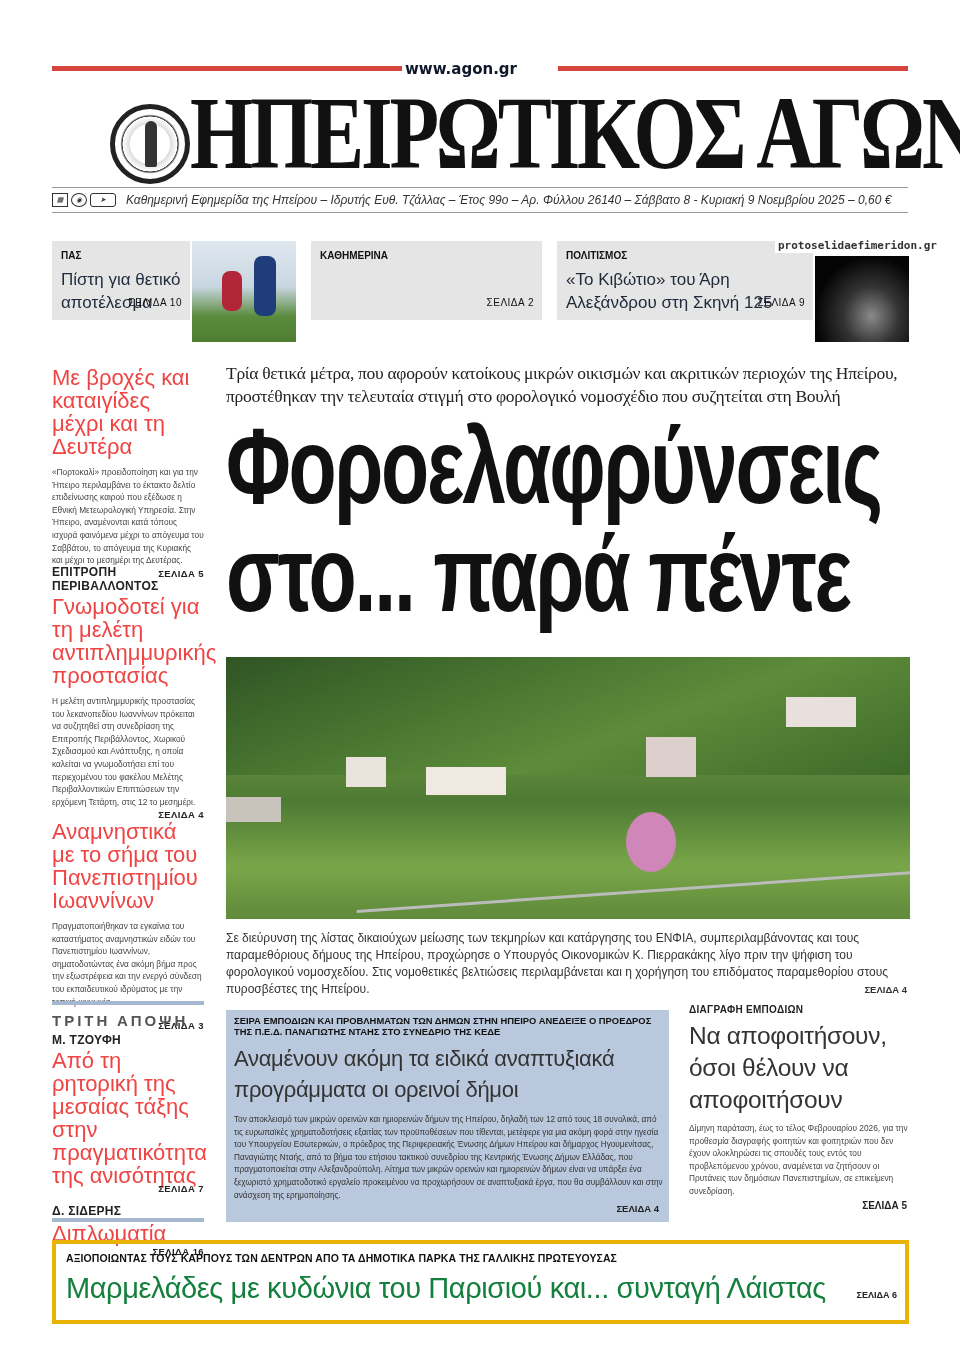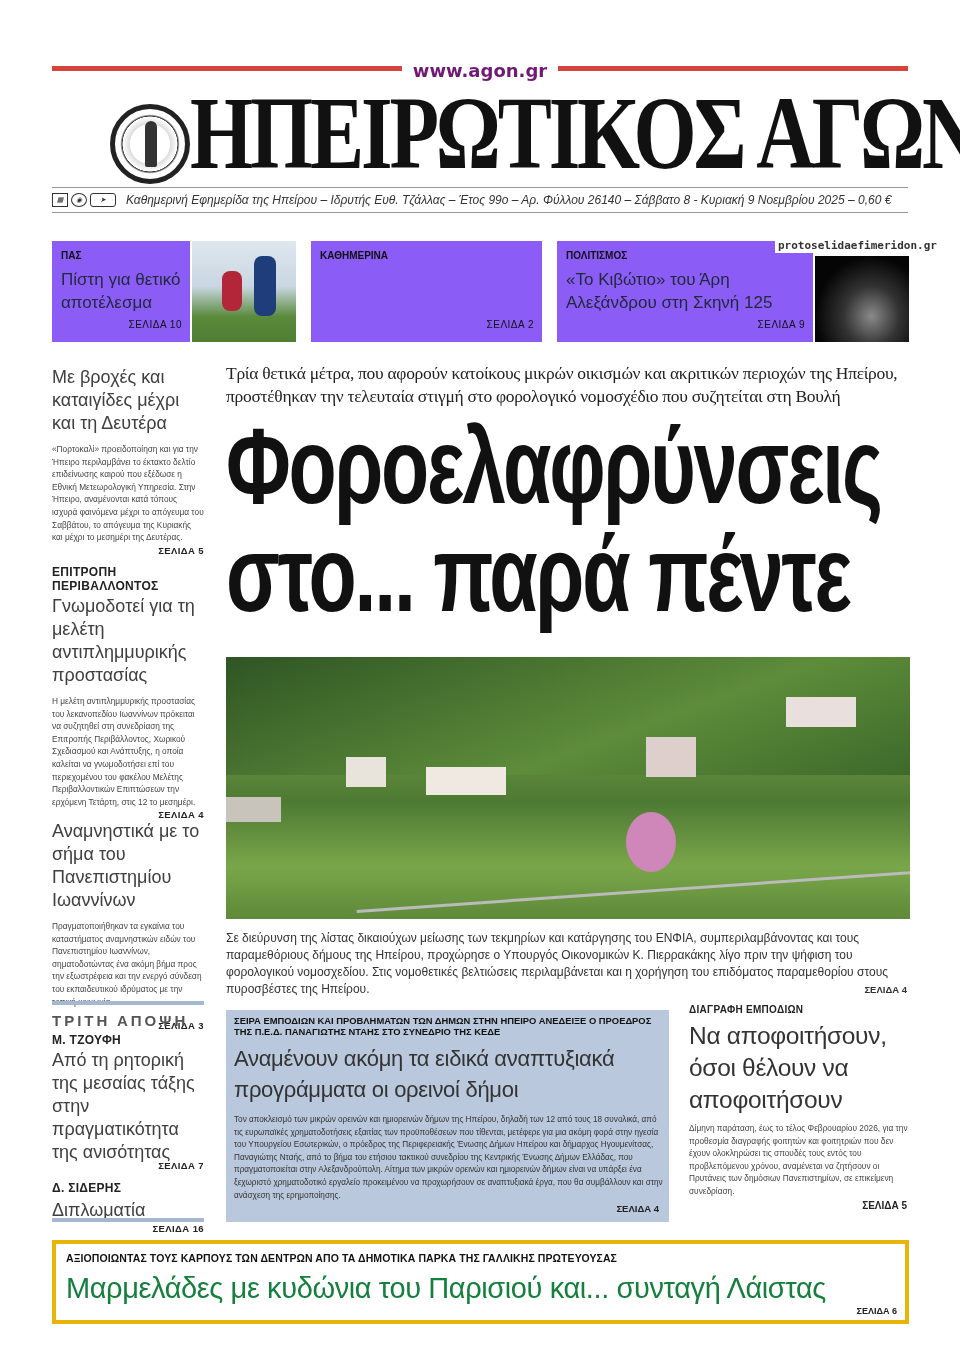--- a/index.html
+++ b/index.html
@@ -1,34 +1,34 @@
 <!DOCTYPE html>
 <html><head>
 <meta charset="utf-8">
 <style>
 *{box-sizing:border-box;margin:0;padding:0}
 body{width:960px;height:1366px;background:#fff;font-family:"Liberation Sans",sans-serif;color:#222;position:relative;overflow:hidden}
 .abs{position:absolute}
 .topline{top:66px;height:5px;background:#d6453d}
-.url{top:60px;left:405px;width:150px;text-align:center;color:#701a75;font-weight:bold;font-size:18px;font-family:"DejaVu Sans",sans-serif}
+.url{top:60px;left:405px;width:150px;text-align:left;color:#0f172a;font-weight:bold;font-size:15px;font-family:"DejaVu Sans",sans-serif}
 .masthead{top:80px;left:190px;width:680px;height:105px;font-family:"Liberation Serif",serif;font-weight:bold;font-size:104px;line-height:105px;letter-spacing:-4px;transform:scaleX(0.78);transform-origin:left center;white-space:nowrap;color:#111}
 .seal{top:104px;left:110px;width:80px;height:80px;border-radius:50%;border:5px solid #222;background:radial-gradient(circle,#fff 40%,#ddd 41%,#fff 55%,#333 56%,#fff 60%)}
 .seal .fig{position:absolute;left:30px;top:12px;width:12px;height:46px;background:#333;border-radius:6px 6px 2px 2px}
 .infobar{top:187px;left:52px;width:856px;height:26px;border-top:1px solid #999;border-bottom:1px solid #999;display:flex;align-items:center;font-size:12px;font-style:italic;color:#333}
 .infobar .logos{display:flex;gap:3px;margin-right:10px}
 .logo{width:16px;height:14px;border:1px solid #333;font-size:7px;display:flex;align-items:center;justify-content:center}
 .logo.round{border-radius:50%}
-.teaser{top:241px;height:101px;background:#8b5cf6}
+.teaser{top:241px;height:79px;background:#e5e5e5}
 .teaser .kicker{position:absolute;left:9px;top:9px;font-size:10px;font-weight:bold;color:#111}
 .teaser .title{position:absolute;left:9px;top:27px;font-size:17px;line-height:23px;color:#1e2a3a}
 .teaser .page{position:absolute;right:8px;bottom:12px;font-size:10px;font-weight:normal;color:#111;letter-spacing:.5px}
 .photo{position:absolute}
 .watermark{top:238px;left:775px;background:#fff;font-family:"DejaVu Sans Mono",monospace;font-weight:bold;font-size:11px;padding:1px 3px;color:#333}
 .side{left:52px;width:152px}
-.side h3{font-size:18px;font-weight:normal;line-height:23px;color:#404040}
+.side h3{font-size:22px;font-weight:normal;line-height:23px;color:#ef4444}
 .side p{font-size:8.3px;line-height:12.6px;color:#444;margin-top:8px}
 .side .pg{font-size:9.5px;font-weight:bold;text-align:right;margin-top:1px;letter-spacing:.4px}
 .side .kick{font-size:12px;font-weight:bold;letter-spacing:.3px}
 .bluebar{height:4px;background:#a6b8cf}
 .sub{top:362px;left:226px;width:690px;font-family:"Liberation Serif",serif;font-size:17.5px;line-height:23px;color:#222;letter-spacing:-.3px}
 .headline{top:412px;left:226px;width:690px;font-family:"Liberation Sans Narrow","Liberation Sans",sans-serif;font-weight:bold;font-size:108px;line-height:108px;letter-spacing:-3px;transform:scaleX(.73);transform-origin:left top;white-space:nowrap;color:#111}
 .mainphoto{top:657px;left:226px;width:684px;height:262px;background:linear-gradient(180deg,#3f6b2a 0%,#6d9442 30%,#4d7a33 55%,#7aa64a 80%,#5e8a3a 100%);overflow:hidden}
 .caption{top:930px;left:226px;width:685px;font-size:12px;line-height:17px;color:#333}
 .caption .pg{position:absolute;right:4px;bottom:0;font-size:9.5px;font-weight:bold}
 .box{top:1010px;left:226px;width:443px;height:212px;background:#b9c8dc}
@@ -37,21 +37,21 @@
 .box .body{position:absolute;left:8px;top:104px;width:430px;font-size:8.2px;line-height:12.6px;color:#333}
 .box .pg{position:absolute;right:10px;bottom:8px;font-size:9.5px;font-weight:bold}
 .right{top:1004px;left:689px;width:222px}
 .right .kick{font-size:10px;font-weight:bold;letter-spacing:.3px}
 .right h3{font-size:24.5px;font-weight:normal;line-height:32px;color:#333;margin-top:5px;letter-spacing:-.3px}
 .right p{font-size:8.3px;line-height:12.6px;color:#444;margin-top:6px}
 .right .pg{font-size:10px;font-weight:bold;text-align:right;margin-right:4px;margin-top:2px}
 .bottom{top:1240px;left:52px;width:857px;height:84px;border:4px solid #eab308}
 .bottom .kick{position:absolute;left:10px;top:8px;font-size:10.5px;font-weight:bold;letter-spacing:.1px;color:#111}
 .bottom .title{position:absolute;left:10px;top:26px;font-size:29px;line-height:36px;color:#15803d;letter-spacing:-.4px}
-.bottom .pg{position:absolute;right:8px;bottom:4px;font-size:9px;font-weight:bold}
+.bottom .pg{position:absolute;right:8px;bottom:20px;font-size:9px;font-weight:bold}
 </style>
 </head>
 <body>
 
 <div class="abs topline" style="left:52px;width:350px"></div>
 <div class="abs topline" style="left:558px;width:350px"></div>
 <div class="abs url">www.agon.gr</div>
 <div class="abs seal">
     <div class="fig"></div>
   </div>

